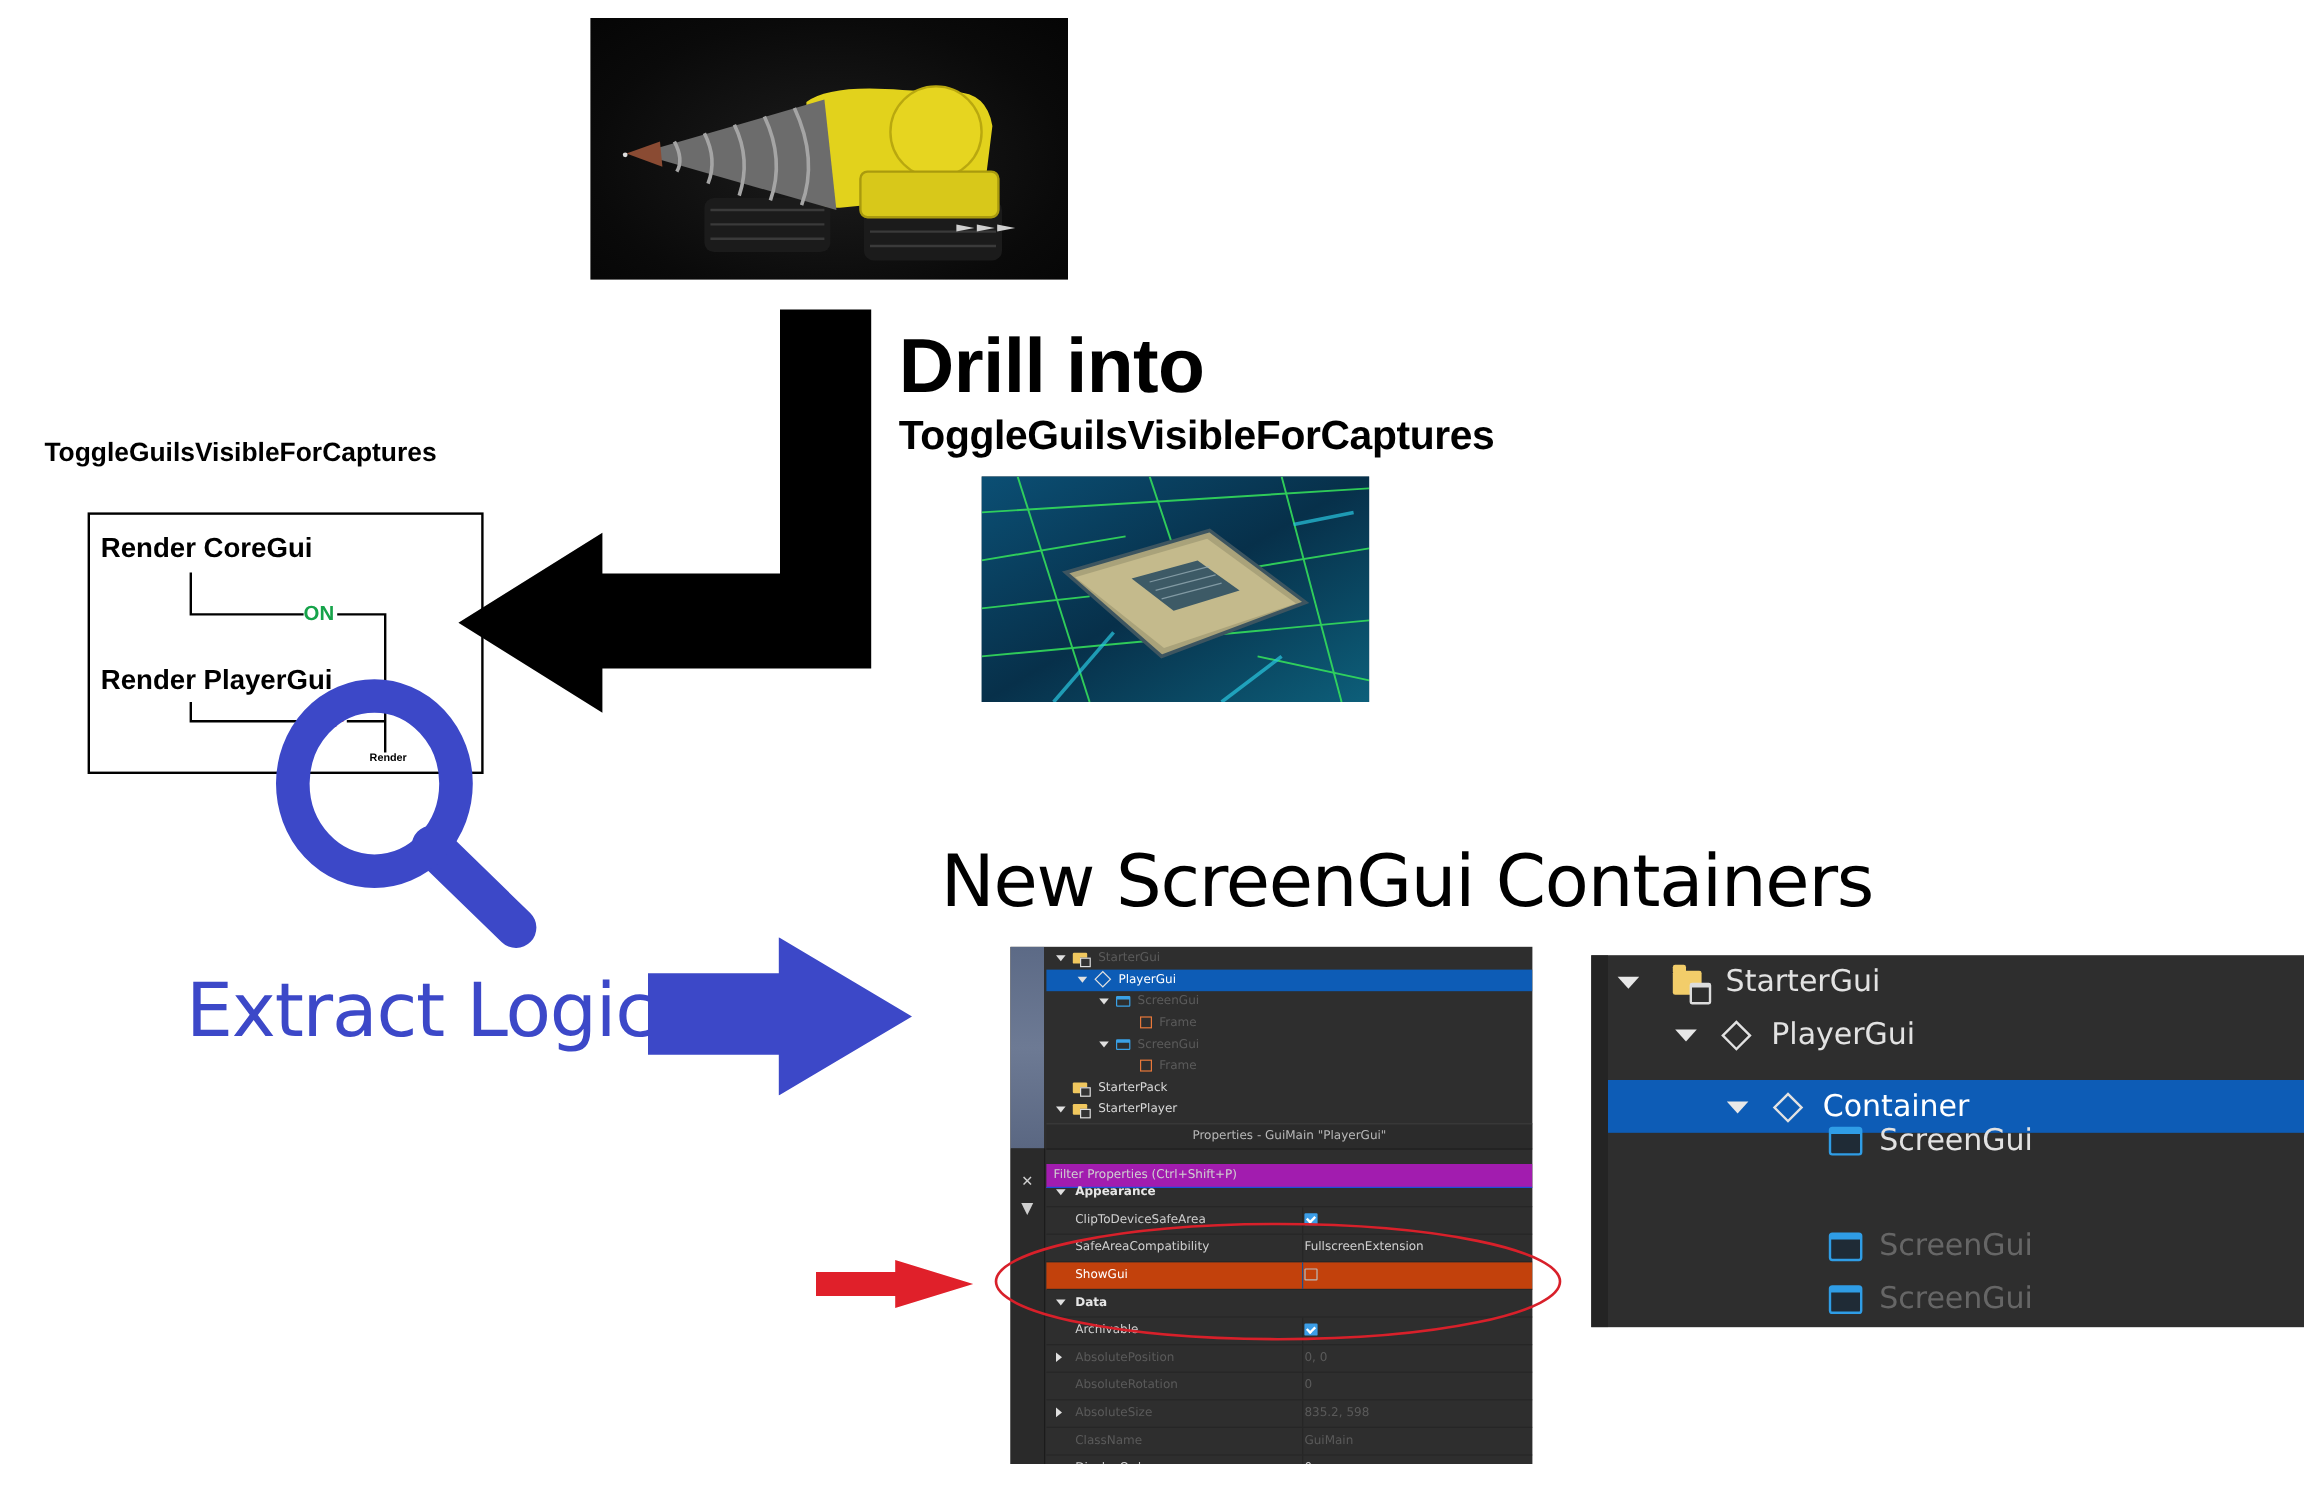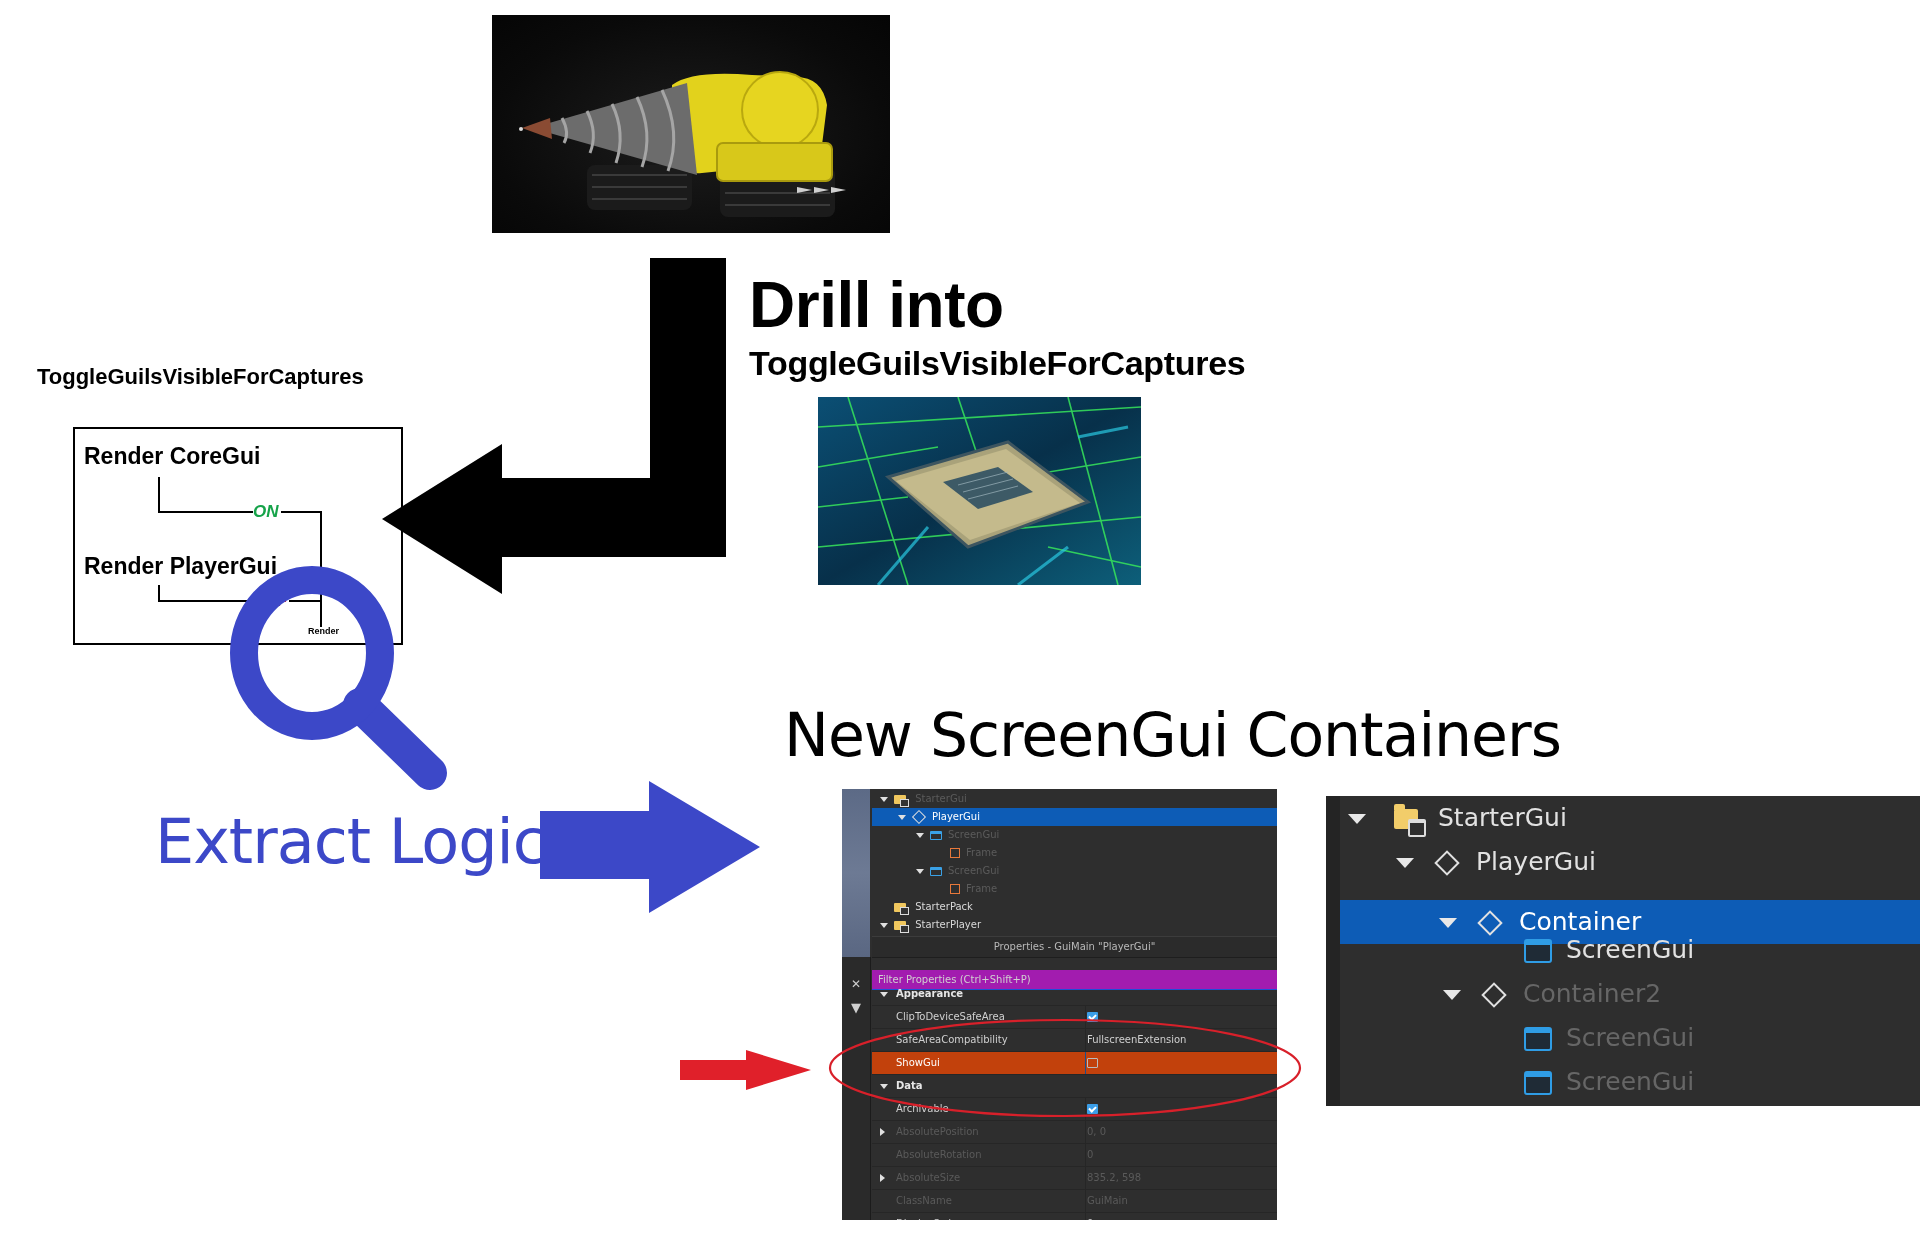--- a/index.html
+++ b/index.html
@@ -156,21 +156,21 @@
 <div class="abs left-title">ToggleGuilsVisibleForCaptures</div>
 <div id="logic-box" class="abs">
   <div class="abs box-label" style="left:9px;top:14px;">Render CoreGui</div>
   <div class="abs box-label" style="left:9px;top:124px;">Render PlayerGui</div>
   <svg class="abs" style="left:0;top:0;" width="330" height="218">
     <polyline points="84,48 84,83 178,83" fill="none" stroke="#000" stroke-width="2"></polyline>
     <polyline points="206,83 246,83 246,198" fill="none" stroke="#000" stroke-width="2"></polyline>
     <polyline points="84,156 84,172 178,172" fill="none" stroke="#000" stroke-width="2"></polyline>
     <line x1="214" y1="172" x2="246" y2="172" stroke="#000" stroke-width="2"></line>
   </svg>
-  <div class="abs on-label" style="left:178px;top:73px;font-style:italic;">ON</div>
+  <div class="abs on-label" style="left:178px;top:73px;">ON</div>
   <div class="abs off-label" style="left:178px;top:162px;">OFF</div>
   <div class="abs render-small" style="left:233px;top:197px;text-align:right;">Render</div>
 </div>
 
 <svg class="abs" style="left:225px;top:565px;" width="230" height="225" viewBox="0 0 230 225">
   <line x1="135" y1="140" x2="205" y2="208" stroke="#3c48c8" stroke-width="34" stroke-linecap="round"></line>
   <ellipse cx="87" cy="88" rx="68" ry="73" fill="none" stroke="#3c48c8" stroke-width="28"></ellipse>
 </svg>
 
 <div class="abs extract-text">Extract Logic</div>
@@ -289,22 +289,19 @@
   </div>
   <div class="ex-row" style="top:44px;">
     <span class="ex-tri" style="margin-left:52px;margin-right:24px;"></span><span class="ex-ico ex-diamond" style="margin-right:20px;"></span><span>PlayerGui</span>
   </div>
   <div class="ex-row selected" style="top:88px;left:14px;margin-top:16px;">
     <span class="ex-tri" style="margin-left:99px;margin-right:24px;"></span><span class="ex-ico ex-diamond" style="margin-right:20px;"></span><span>Container</span>
   </div>
   <div class="ex-row" style="top:132px;">
     <span class="ex-ico ex-screen" style="margin-left:180px;margin-right:14px;"></span><span>ScreenGui</span>
   </div>
-  <div class="ex-row dim" style="top:176px;">
-    <span class="ex-tri" style="margin-left:99px;margin-right:24px;"></span><span class="ex-ico ex-diamond" style="margin-right:20px;"></span><span>Container2</span>
-  </div>
   <div class="ex-row dim" style="top:220px;">
     <span class="ex-ico ex-screen" style="margin-left:180px;margin-right:14px;"></span><span>ScreenGui</span>
   </div>
   <div class="ex-row dim" style="top:264px;">
     <span class="ex-ico ex-screen" style="margin-left:180px;margin-right:14px;"></span><span>ScreenGui</span>
   </div>
 </div>
 
 </body></html>

